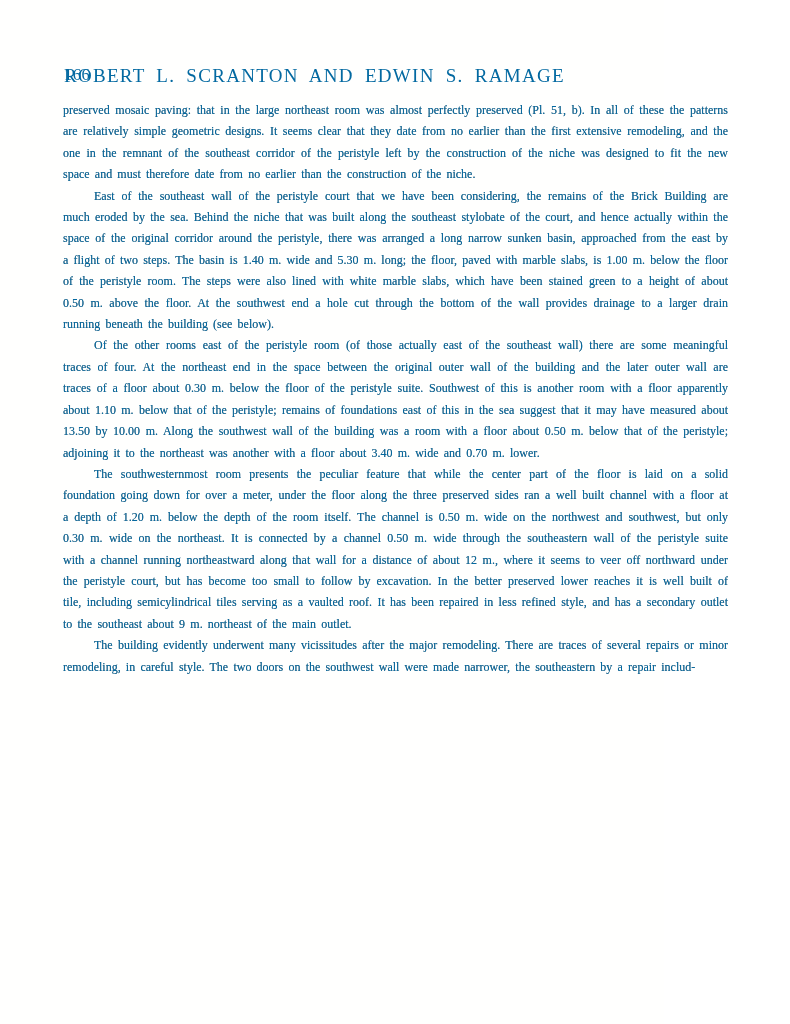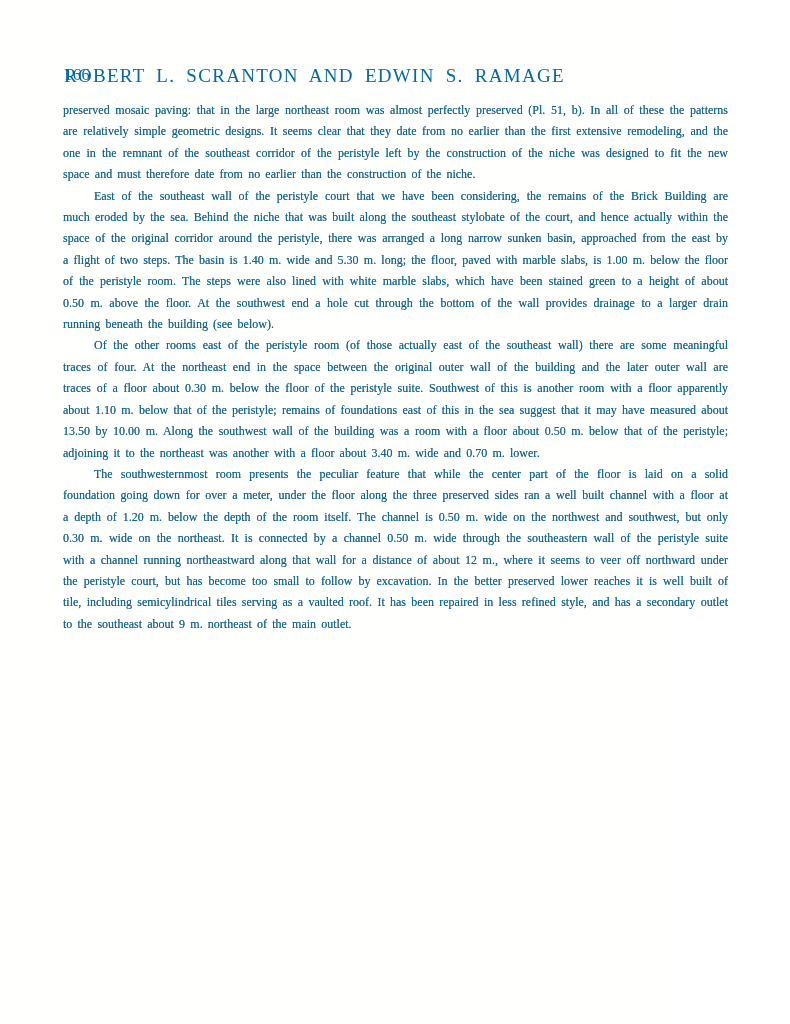--- a/index.html
+++ b/index.html
@@ -66,15 +66,16 @@
   <div class="running-head">
     <span class="page-num">166</span>
     <div class="head-title">ROBERT L. SCRANTON AND EDWIN S. RAMAGE</div>
   </div>
 
   <div class="body-text">
     <p>preserved mosaic paving: that in the large northeast room was almost perfectly preserved (Pl. 51, b).  In all of these the patterns are relatively simple geometric designs.  It seems clear that they date from no earlier than the first extensive remodeling, and the one in the remnant of the southeast corridor of the peristyle left by the construction of the niche was designed to fit the new space and must therefore date from no earlier than the construction of the niche.</p>
     <p class="indent">East of the southeast wall of the peristyle court that we have been considering, the remains of the Brick Building are much eroded by the sea.  Behind the niche that was built along the southeast stylobate of the court, and hence actually within the space of the original corridor around the peristyle, there was arranged a long narrow sunken basin, approached from the east by a flight of two steps.  The basin is 1.40 m. wide and 5.30 m. long; the floor, paved with marble slabs, is 1.00 m. below the floor of the peristyle room.  The steps were also lined with white marble slabs, which have been stained green to a height of about 0.50 m. above the floor.  At the southwest end a hole cut through the bottom of the wall provides drainage to a larger drain running beneath the building (see below).</p>
     <p class="indent">Of the other rooms east of the peristyle room (of those actually east of the southeast wall) there are some meaningful traces of four.  At the northeast end in the space between the original outer wall of the building and the later outer wall are traces of a floor about 0.30 m. below the floor of the peristyle suite.  Southwest of this is another room with a floor apparently about 1.10 m. below that of the peristyle; remains of foundations east of this in the sea suggest that it may have measured about 13.50 by 10.00 m.  Along the southwest wall of the building was a room with a floor about 0.50 m. below that of the peristyle; adjoining it to the northeast was another with a floor about 3.40 m. wide and 0.70 m. lower.</p>
     <p class="indent">The southwesternmost room presents the peculiar feature that while the center part of the floor is laid on a solid foundation going down for over a meter, under the floor along the three preserved sides ran a well built channel with a floor at a depth of 1.20 m. below the depth of the room itself.  The channel is 0.50 m. wide on the northwest and southwest, but only 0.30 m. wide on the northeast.  It is connected by a channel 0.50 m. wide through the southeastern wall of the peristyle suite with a channel running northeastward along that wall for a distance of about 12 m., where it seems to veer off northward under the peristyle court, but has become too small to follow by excavation.  In the better preserved lower reaches it is well built of tile, including semicylindrical tiles serving as a vaulted roof.  It has been repaired in less refined style, and has a secondary outlet to the southeast about 9 m. northeast of the main outlet.</p>
+    <p class="indent">The building evidently underwent many vicissitudes after the major remodeling.  There are traces of several repairs or minor remodeling, in careful style.  The two doors on the southwest wall were made narrower, the southeastern by a repair includ-</p>
   </div>
 
 </div>
 
 </body></html>

